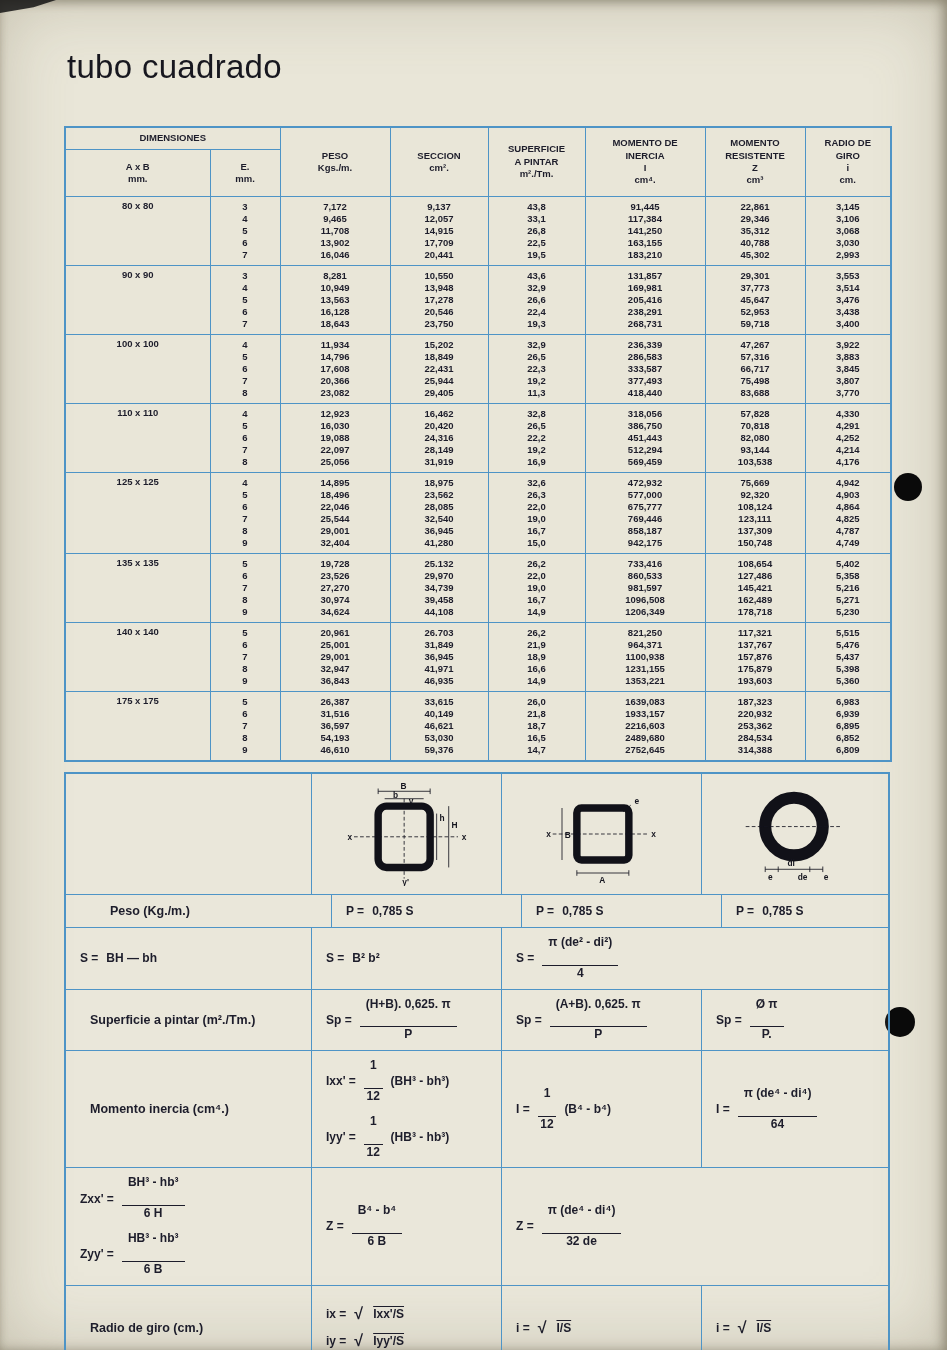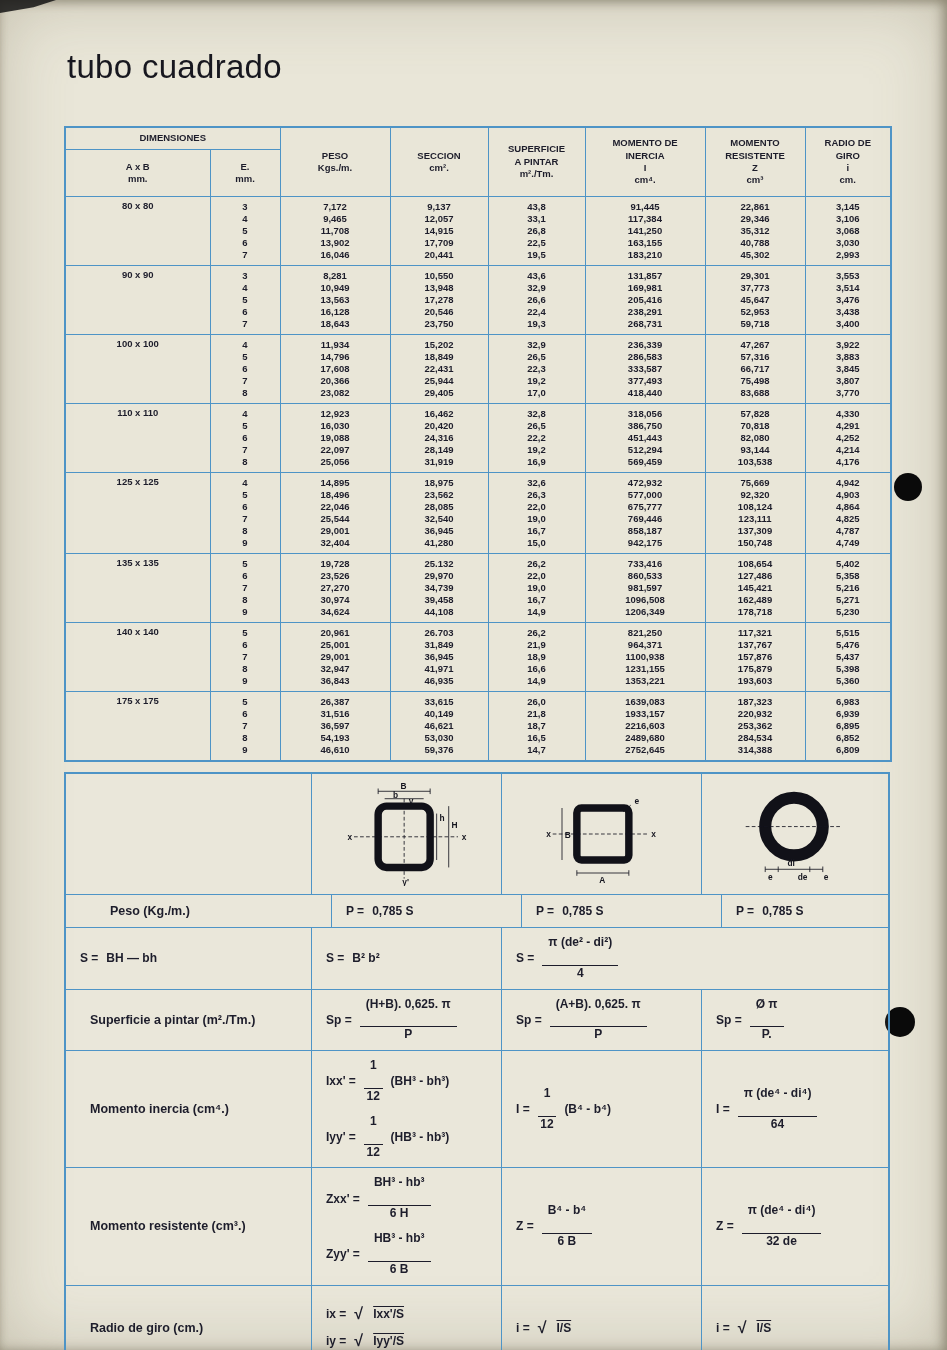--- a/index.html
+++ b/index.html
@@ -246,21 +246,21 @@
           <td>25,944</td>
           <td>19,2</td>
           <td>377,493</td>
           <td>75,498</td>
           <td>3,807</td>
         </tr>
         <tr>
           <td>8</td>
           <td>23,082</td>
           <td>29,405</td>
-          <td>17,0</td>
+          <td>11,3</td>
           <td>418,440</td>
           <td>83,688</td>
           <td>3,770</td>
         </tr>
       </tbody>
       <tbody>
         <tr>
           <td rowspan="5" class="size-cell">110 x 110</td>
           <td>4</td>
           <td>12,923</td>
@@ -678,21 +678,20 @@
           <div class="f-line">
             <span>I  =</span>
             <span class="frac">
               <span class="num">π  (de⁴ - di⁴)</span>
               <span class="den">64</span>
             </span>
           </div>
         </div>
       </div>
       <div class="f-row" style="min-height: 92px;">
-        <div class="f-label">Momento  resistente  (cm³.)</div>
         <div class="f-cell">
           <div class="f-line">
             <span>Zxx'  =</span>
             <span class="frac">
               <span class="num">BH³ - hb³</span>
               <span class="den">6 H</span>
             </span>
           </div>
           <div class="f-line">
             <span>Zyy'  =</span>

